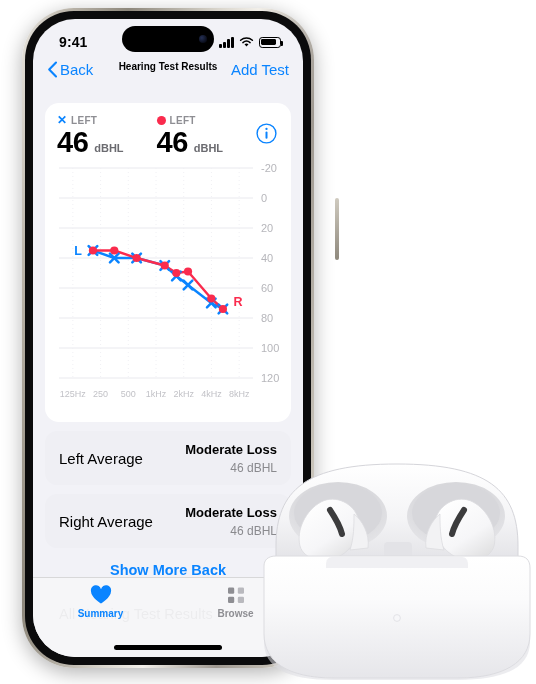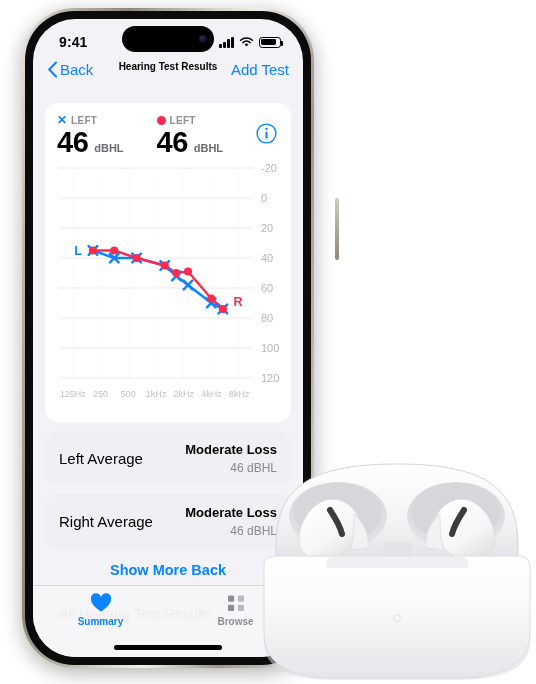--- a/index.html
+++ b/index.html
@@ -108,21 +108,21 @@
   .avg-sub { font-size: 12px; color:#8a8a8e; line-height:1.25;margin-top:32px;}
 
   #show-more { text-align:center; padding: 13px 0 12px 0; }
   #show-more span { color:#0a84ff; font-size: 14.5px; font-weight:600; cursor:pointer;}
 
   #all-results-card { background:#fff; border-radius: 14px; padding: 11px 14px; margin-top: 4px;}
   #all-results-title { font-size: 14.5px; color:#000; }
 
   
   #tab-bar {
-    position:absolute; left:0; right:0; bottom:0; height: 72px;
+    position:absolute; left:0; right:0; bottom:0; height: 80px;
     background: rgba(246,246,248,.96);
     border-top: .5px solid rgba(0,0,0,.12);
     display:flex; align-items:flex-start; padding-top: 7px;
   }
   .tab { flex:1; display:flex; flex-direction:column; align-items:center; gap:3px; cursor:pointer;}
   .tab-label { font-size: 10px; font-weight:600; }
   .tab.active .tab-label { color:#0a84ff; }
   .tab.inactive .tab-label { color:#8e8e93; }
   #home-indicator { position:absolute; bottom:7px; left:50%; transform:translateX(-50%);
     width: 108px; height: 5px; border-radius: 3px; background:#000; }

